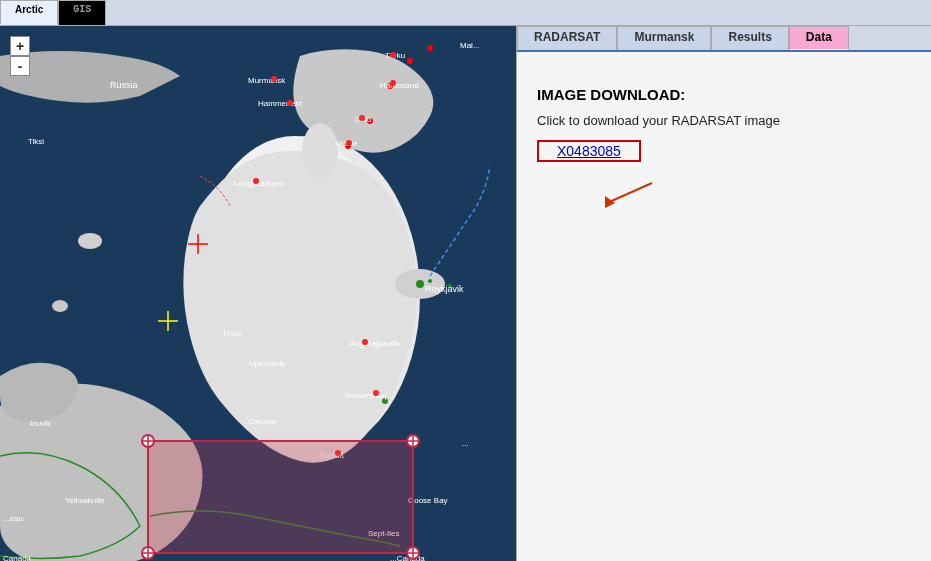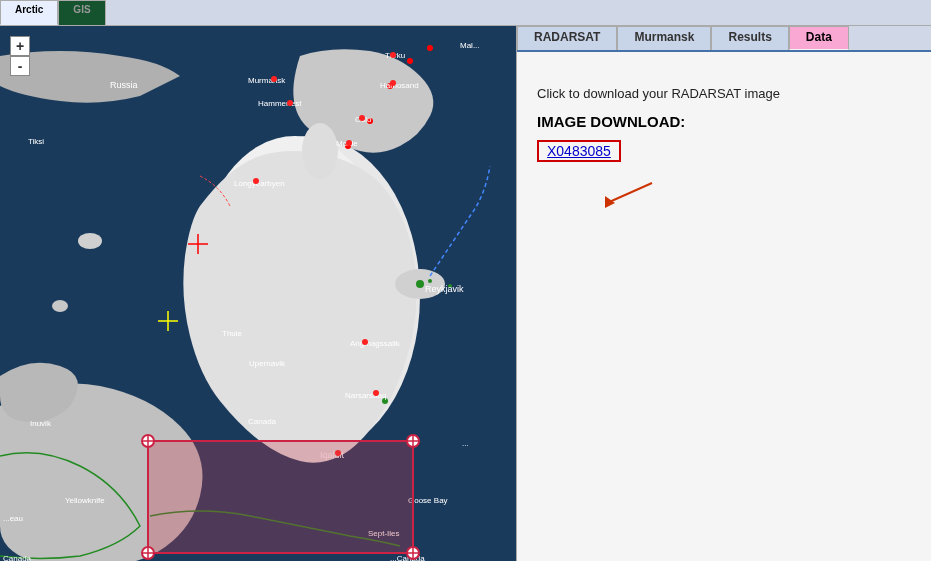--- a/index.html
+++ b/index.html
@@ -24,21 +24,22 @@
       color: #222;
     }
     .nav-tab.active {
       background: #e8f0ff;
       border-bottom: 1px solid #e8f0ff;
       color: #000;
     }
     .nav-tab.disabled {
       color: #999;
       cursor: default;
-      background: #14532d;
+      background: #000000;
+      font-family: Liberation Mono, monospace;
     }
 
     
     #main {
       display: flex;
       flex: 1;
       overflow: hidden;
     }
 
     
@@ -122,21 +123,21 @@
       color: #222;
       margin-bottom: 12px;
     }
     #download-link {
       font-size: 14px;
       color: #0000cc;
       text-decoration: underline;
       cursor: pointer;
       display: inline-block;
       border: 2px solid #cc0000;
-      padding: 1px 8px;
+      padding: 1px 18px;
       margin-bottom: 8px;
     }
     #arrow-annotation {
       display: flex;
       align-items: center;
       margin-top: 8px;
       margin-left: 60px;
     }
     #arrow-svg {
       margin-right: 8px;
@@ -276,22 +277,22 @@
   <div id="right-panel">
 
     <div id="panel-tabs">
       <div class="panel-tab">RADARSAT</div>
       <div class="panel-tab">Murmansk</div>
       <div class="panel-tab">Results</div>
       <div class="panel-tab active">Data</div>
     </div>
 
     <div id="panel-content">
+      <div id="image-download-title">IMAGE DOWNLOAD:</div>
       <div id="download-desc">Click to download your RADARSAT image</div>
-      <div id="image-download-title">IMAGE DOWNLOAD:</div>
       <a id="download-link" href="#">X0483085</a>
       
       
       <div id="arrow-annotation">
         <svg id="arrow-svg" width="60" height="30" viewBox="0 0 60 30">
           <line x1="55" y1="5" x2="10" y2="25" stroke="#cc3300" stroke-width="2"></line>
           <polygon points="8,18 8,30 18,25" fill="#cc3300"></polygon>
         </svg>
       </div>
     </div>

